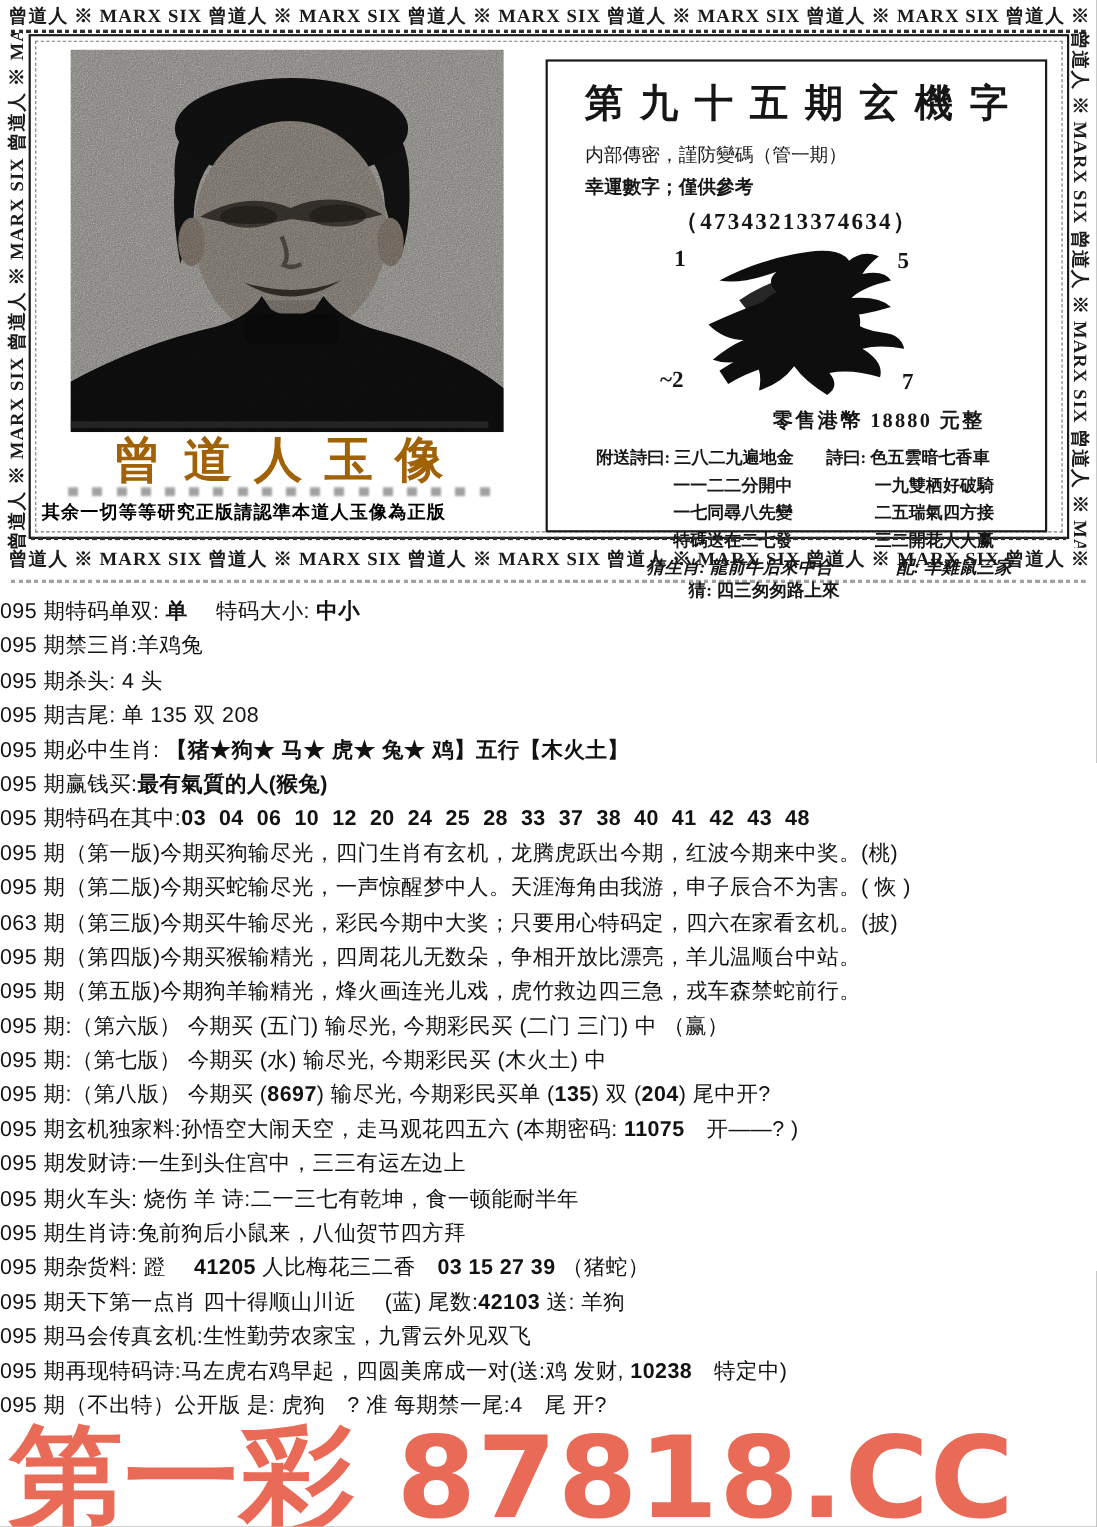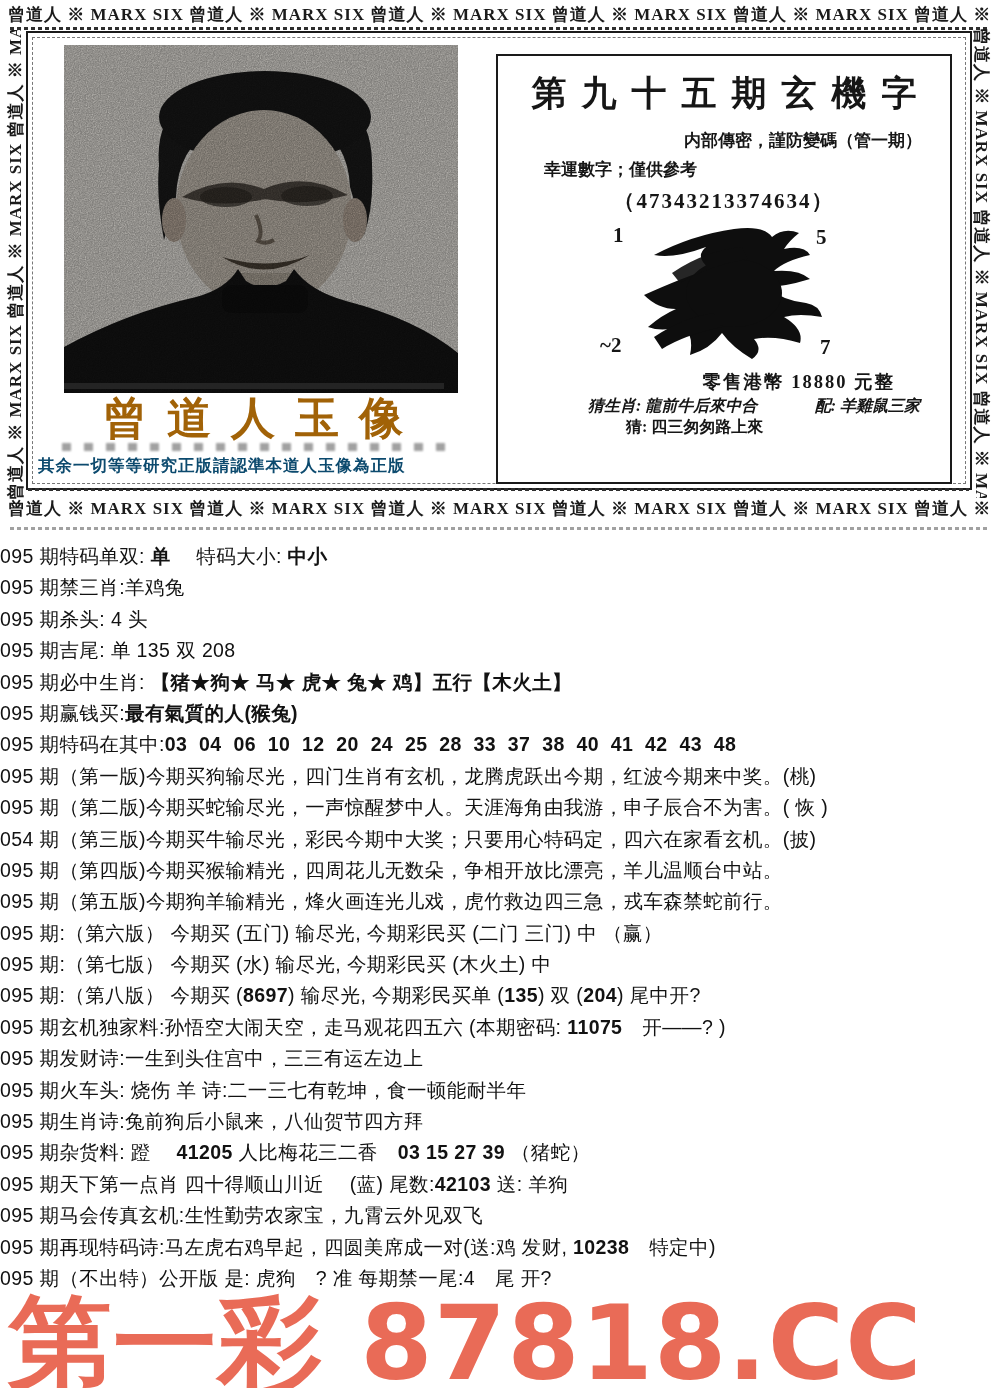--- a/index.html
+++ b/index.html
@@ -44,35 +44,35 @@
     font-size:44px;letter-spacing:20px;color:#a16207;white-space:nowrap;
   }
   .blurline{
     position:absolute;left:34px;top:410px;width:392px;height:8px;opacity:.55;
     background:repeating-linear-gradient(90deg,#555 0 9px,transparent 9px 22px);
     filter:blur(1px);
   }
   .photonote{
     position:absolute;left:10px;top:422px;width:450px;
     font-family:"Liberation Serif",serif;font-weight:700;
-    font-size:16.5px;color:#0c4a6e;letter-spacing:1px;white-space:nowrap;
+    font-size:16.5px;color:#000000;letter-spacing:1px;white-space:nowrap;
   }
 
   
   .mbox{
     position:absolute;left:468px;top:21px;width:452px;height:426px;
     border:2px solid #1a1a1a;font-family:"Liberation Serif",serif;color:#161616;
   }
   .mbox-title{
     margin-top:14px;text-align:center;font-weight:700;font-size:35px;
     letter-spacing:15px;white-space:nowrap;text-indent:15px;
   }
-  .mbox-row{display:flex;justify-content:flex-end;padding:0 28px 0 34px;
-    font-weight:700;font-size:17px;margin-top:12px;white-space:nowrap;}
-  .mbox-row2{padding:0 46px;font-weight:700;font-size:17px;margin-top:6px;}
+  .mbox-row{display:flex;justify-content:flex-start;padding:0 28px 0 34px;
+    font-weight:400;font-size:17px;margin-top:12px;white-space:nowrap;}
+  .mbox-row2{padding:0 34px;font-weight:700;font-size:17px;margin-top:6px;}
   .mbox-digits{text-align:center;font-weight:700;font-size:21px;margin-top:6px;letter-spacing:2px;}
   .glyph-wrap{position:relative;height:150px;margin-top:2px;}
   .glyph-svg{position:absolute;left:116px;top:0;}
   .gnum{position:absolute;font-weight:700;font-size:21px;font-family:"Liberation Serif",serif;}
   .gnum-tl{left:115px;top:6px;}
   .gnum-tr{left:318px;top:8px;}
   .gnum-bl{left:102px;top:116px;}
   .gnum-br{left:322px;top:118px;}
   .price{ text-align:right;padding-right:55px;font-weight:700;font-size:18.5px;
     letter-spacing:2px;margin-top:2px;}
@@ -169,20 +169,34 @@
             <path d="M30 78 Q70 60 96 52 Q80 40 92 30 Q60 42 40 38 Q78 18 120 12 Q150 8 158 20 Q170 10 185 16 Q175 24 170 32 Q190 28 196 38 Q170 44 160 54 Q185 52 196 62 Q170 70 152 70 Q170 84 192 86 Q205 88 208 100 Q185 96 170 100 Q190 112 186 126 Q160 118 140 122 Q150 134 138 142 Q118 130 108 116 Q96 132 76 138 Q80 120 70 108 Q50 116 34 110 Q48 98 62 92 Q44 92 30 78 Z"></path>
             <ellipse cx="120" cy="76" rx="48" ry="34"></ellipse>
             <path d="M40 120 Q70 100 100 96 L108 110 Q70 118 48 132 Z"></path>
             <path d="M58 56 Q90 34 128 30 L134 42 Q96 48 66 66 Z" opacity="0.9"></path>
           </g>
         </svg>
       </div>
 
       <div class="price">零售港幣 18880 元整</div>
 
+      <div class="poems">
+        <div class="poem poem-l">
+            <div>附送詩曰: 三八二九遍地金</div>
+            <div>一一二二分開中</div>
+            <div>一七同尋八先變</div>
+            <div>特碼送在二七發</div>
+          </div>
+        <div class="poem poem-r">
+            <div>詩曰: 色五雲暗七香車</div>
+            <div>一九雙栖好破騎</div>
+            <div>二五瑞氣四方接</div>
+            <div>三二開花人人赢</div>
+          </div>
+      </div>
 
       <div class="guessrow">
         <span>猜生肖: 龍前牛后來中合</span>
         <span>配: 羊雞鼠三家</span>
       </div>
       <div class="guessrow2">猜: 四三匆匆路上來</div>
     </div>
   </div>
 
   <div class="wavy wavy-mid"></div>
@@ -192,21 +206,21 @@
   <div class="body-lines">
       <div class="bline"><span>095 期特码单双: </span><span class="b">单</span><span>　 特码大小: </span><span class="b">中小</span></div>
       <div class="bline"><span>095 期禁三肖:羊鸡兔</span></div>
       <div class="bline"><span>095 期杀头: 4 头</span></div>
       <div class="bline"><span>095 期吉尾: 单 135 双 208</span></div>
       <div class="bline"><span>095 期必中生肖: </span><span class="b">【猪★狗★ 马★ 虎★ 兔★ 鸡】五行【木火土】</span></div>
       <div class="bline"><span>095 期赢钱买:</span><span class="b">最有氣質的人(猴兔)</span></div>
       <div class="bline"><span>095 期特码在其中:</span><span class="b wide">03 04 06 10 12 20 24 25 28 33 37 38 40 41 42 43 48</span></div>
       <div class="bline"><span>095 期（第一版)今期买狗输尽光，四门生肖有玄机，龙腾虎跃出今期，红波今期来中奖。(桃)</span></div>
       <div class="bline"><span>095 期（第二版)今期买蛇输尽光，一声惊醒梦中人。天涯海角由我游，申子辰合不为害。( 恢 )</span></div>
-      <div class="bline"><span>054 期（第三版)今期买牛输尽光，彩民今期中大奖；只要用心特码定，四六在家看玄机。(披)</span></div>
+      <div class="bline"><span>063 期（第三版)今期买牛输尽光，彩民今期中大奖；只要用心特码定，四六在家看玄机。(披)</span></div>
       <div class="bline"><span>095 期（第四版)今期买猴输精光，四周花儿无数朵，争相开放比漂亮，羊儿温顺台中站。</span></div>
       <div class="bline"><span>095 期（第五版)今期狗羊输精光，烽火画连光儿戏，虎竹救边四三急，戎车森禁蛇前行。</span></div>
       <div class="bline"><span>095 期:（第六版） 今期买 (五门) 输尽光, 今期彩民买 (二门 三门) 中 （赢）</span></div>
       <div class="bline"><span>095 期:（第七版） 今期买 (水) 输尽光, 今期彩民买 (木火土) 中</span></div>
       <div class="bline"><span>095 期:（第八版） 今期买 (</span><span class="b">8697</span><span>) 输尽光, 今期彩民买单 (</span><span class="b">135</span><span>)  双 (</span><span class="b">204</span><span>) 尾中开?</span></div>
       <div class="bline"><span>095 期玄机独家料:孙悟空大闹天空，走马观花四五六 (本期密码:  </span><span class="b">11075</span><span>　开——? )</span></div>
       <div class="bline"><span>095 期发财诗:一生到头住宫中，三三有运左边上</span></div>
       <div class="bline"><span>095 期火车头: 烧伤 羊  诗:二一三七有乾坤，食一顿能耐半年</span></div>
       <div class="bline"><span>095 期生肖诗:兔前狗后小鼠来，八仙贺节四方拜</span></div>
       <div class="bline"><span>095 期杂货料: 蹬　  </span><span class="b">41205</span><span>  人比梅花三二香　</span><span class="b">03 15 27 39</span><span>  （猪蛇）</span></div>

